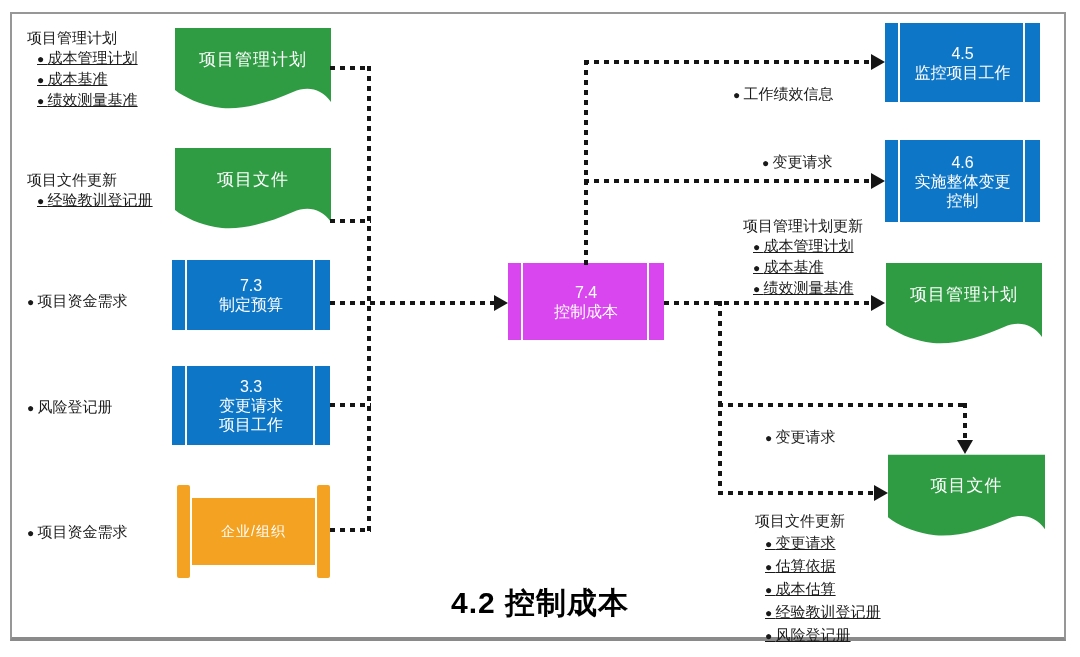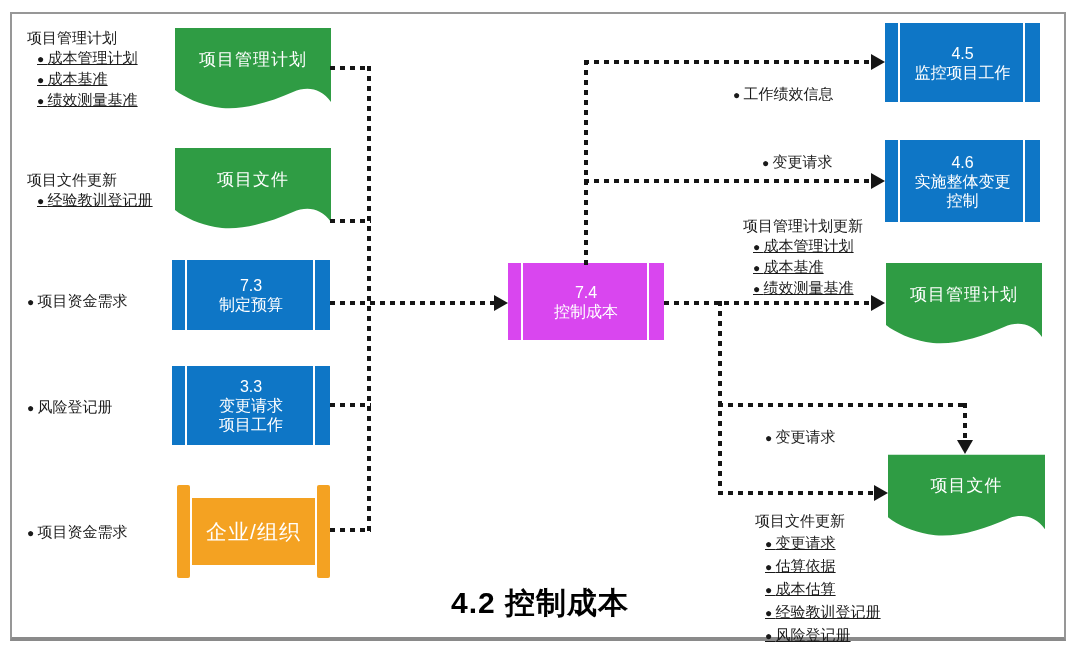--- a/index.html
+++ b/index.html
@@ -34,21 +34,21 @@
   .proc .sep{position:absolute;top:0;bottom:0;width:2px;background:#fff;}
   .proc .sep.l{left:13px;}
   .proc .sep.r{right:15px;}
   .proc .ptxt{font-size:16px;line-height:19px;font-weight:500;position:relative;}
   .scroll{position:absolute;}
   .scroll .bar{position:absolute;top:0;bottom:0;width:13px;background:#f4a222;border-radius:2px;}
   .scroll .bar.l{left:0;}
   .scroll .bar.r{right:0;}
   .scroll .srect{
     position:absolute;left:15px;right:15px;top:13px;bottom:13px;background:#f4a222;
-    display:flex;align-items:center;justify-content:center;color:#fff;font-size:21px;font-weight:500;letter-spacing:1px;
+    display:flex;align-items:center;justify-content:center;color:#fff;font-size:14px;font-weight:500;letter-spacing:1px;
   }
   
   .hline{position:absolute;height:4px;background-image:repeating-linear-gradient(to right,#151515 0 5px,transparent 5px 10px);}
   .vline{position:absolute;width:4px;background-image:repeating-linear-gradient(to bottom,#151515 0 5px,transparent 5px 10px);}
   .arr-r{position:absolute;width:0;height:0;border-top:8px solid transparent;border-bottom:8px solid transparent;border-left:14px solid #151515;}
   .arr-d{position:absolute;width:0;height:0;border-left:8px solid transparent;border-right:8px solid transparent;border-top:14px solid #151515;}
   
   .title{
     position:absolute;left:300px;top:583px;width:480px;text-align:center;
     font-size:30px;font-weight:bold;color:#000;letter-spacing:1px;

